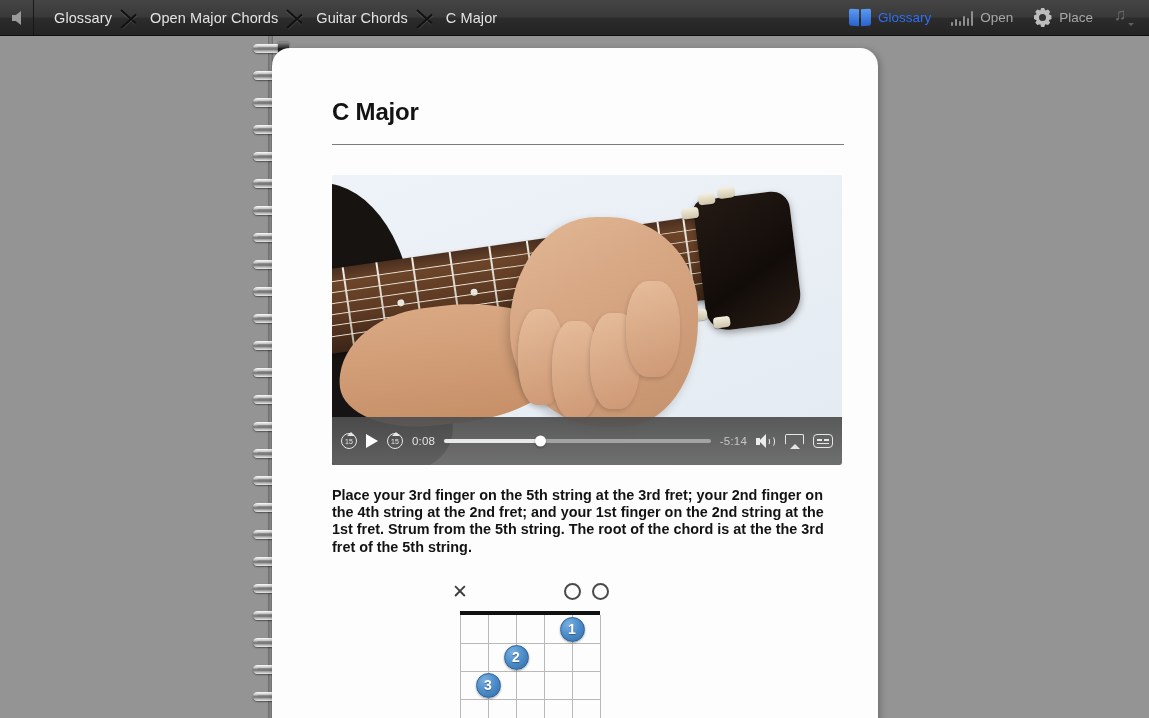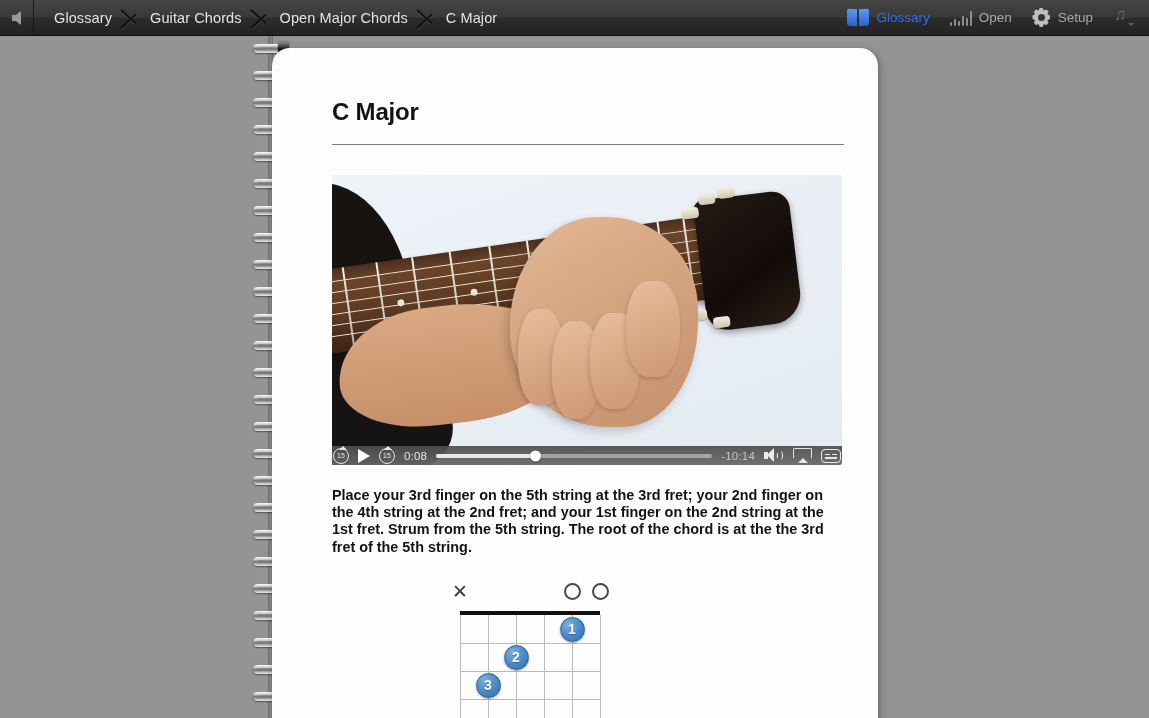--- a/index.html
+++ b/index.html
@@ -238,24 +238,24 @@
     position: absolute; left: -40px; top: 196px;
     width: 160px; height: 104px;
     background: #161314;
     border-radius: 0 44% 30% 0 / 0 50% 40% 0;
     transform: rotate(-6deg);
   }
 
   
   .player {
     position: absolute; left: 0; right: 0; bottom: 0;
-    height: 19px;
+    height: 48px;
     background: linear-gradient(to bottom, rgba(78,78,78,0.93), rgba(102,102,102,0.93));
     display: flex; align-items: center;
-    padding: 0 1px; gap: 9px;
+    padding: 0 9px; gap: 9px;
     border-radius: 0 0 2px 2px;
   }
   .pbtn { display: flex; align-items: center; justify-content: center; flex: none; }
   .skip {
     width: 16px; height: 16px; border-radius: 50%;
     border: 1.5px solid #e7e7e7;
     position: relative;
     font-size: 7px; color: #e7e7e7;
     display: flex; align-items: center; justify-content: center;
     font-family: "Liberation Sans", sans-serif;
@@ -375,25 +375,25 @@
   <div class="back-btn">
     <span class="back-arrow"></span>
   </div>
 
   <div class="crumbs">
     <div class="crumb">
       <span>Glossary</span>
       <span class="chev"></span>
     </div>
     <div class="crumb">
+      <span>Open Major Chords</span>
+      <span class="chev"></span>
+    </div>
+    <div class="crumb">
       <span>Guitar Chords</span>
-      <span class="chev"></span>
-    </div>
-    <div class="crumb">
-      <span>Open Major Chords</span>
       <span class="chev"></span>
     </div>
     <div class="crumb">
       <span>C Major</span>
     </div>
   </div>
 
   <div class="tb-spacer"></div>
 
   <div class="tb-right">
@@ -413,21 +413,21 @@
           <b style="height:5px"></b>
           <b style="height:10px"></b>
           <b style="height:8px"></b>
           <b style="height:15px"></b>
       </span>
       <span>Open</span>
     </div>
 
     <div class="tb-item">
       <span class="ico-gear"></span>
-      <span>Setup</span>
+      <span>Place</span>
     </div>
 
     <div class="tb-item">
       <span class="ico-note">
         <span class="note-caret"></span>
       </span>
     </div>
 
   </div>
 </div>
@@ -604,21 +604,21 @@
             <span class="play-tri"></span>
           </span>
           <span class="pbtn">
             <span class="skip fwd">15</span>
           </span>
           <span class="t-cur">0:08</span>
           <span class="track" id="track">
             <span class="done" id="done" style="width: 36%;"></span>
             <span class="knob" id="knob" style="left: 36%;"></span>
           </span>
-          <span class="t-rem">-10:14</span>
+          <span class="t-rem">-5:14</span>
           <span class="ico-vol">
             <span class="spk"></span>
               <span class="cone"></span>
             <span class="wv w1"></span>
               <span class="wv w2"></span>
           </span>
           <span class="ico-airplay">
             <span class="scr"></span>
               <span class="tri"></span>
           </span>

